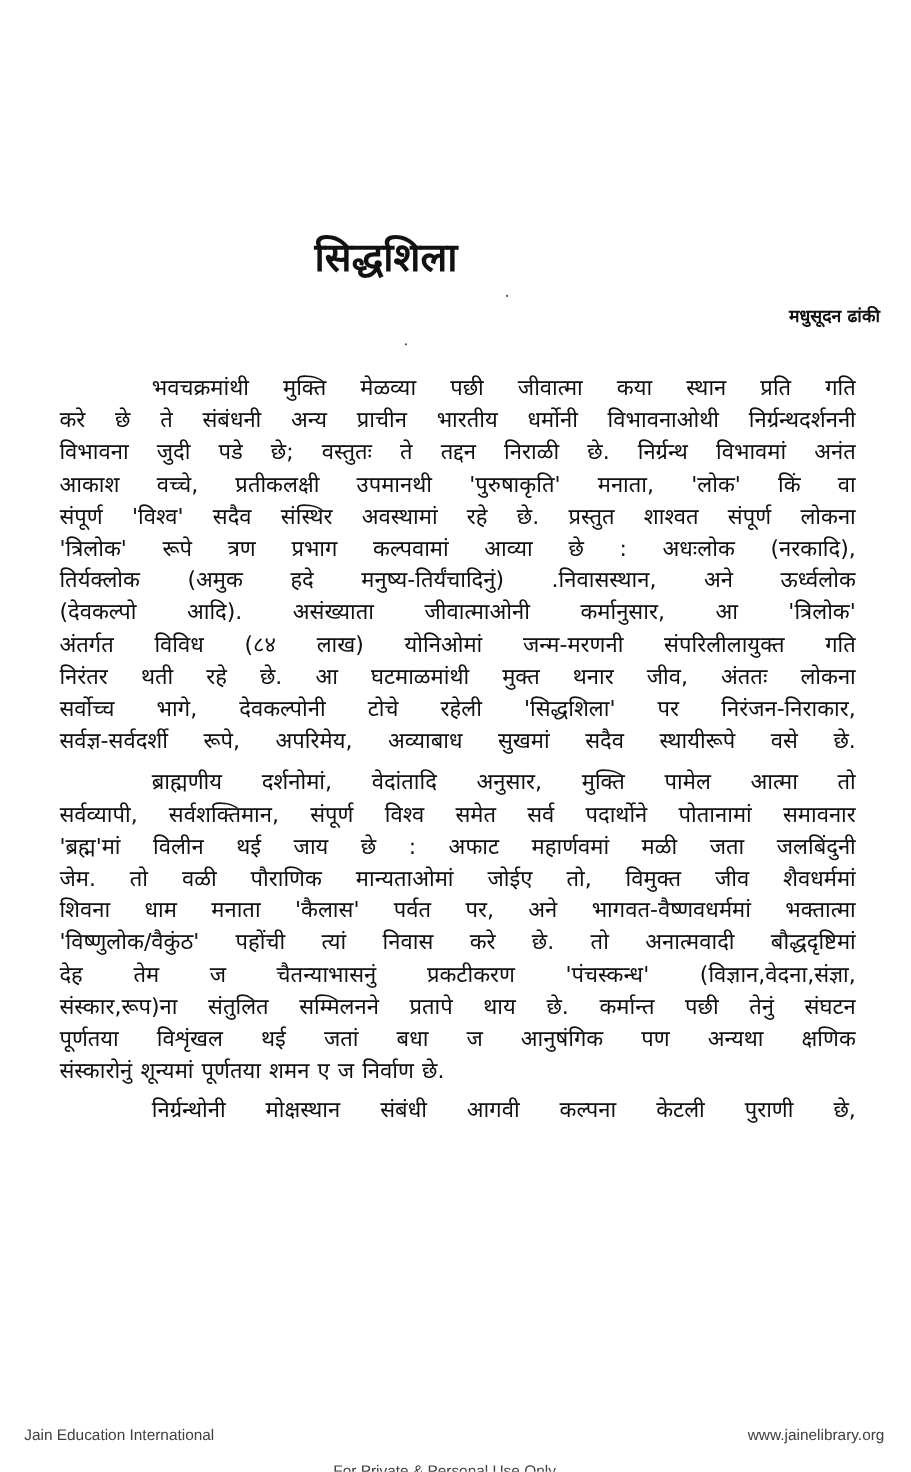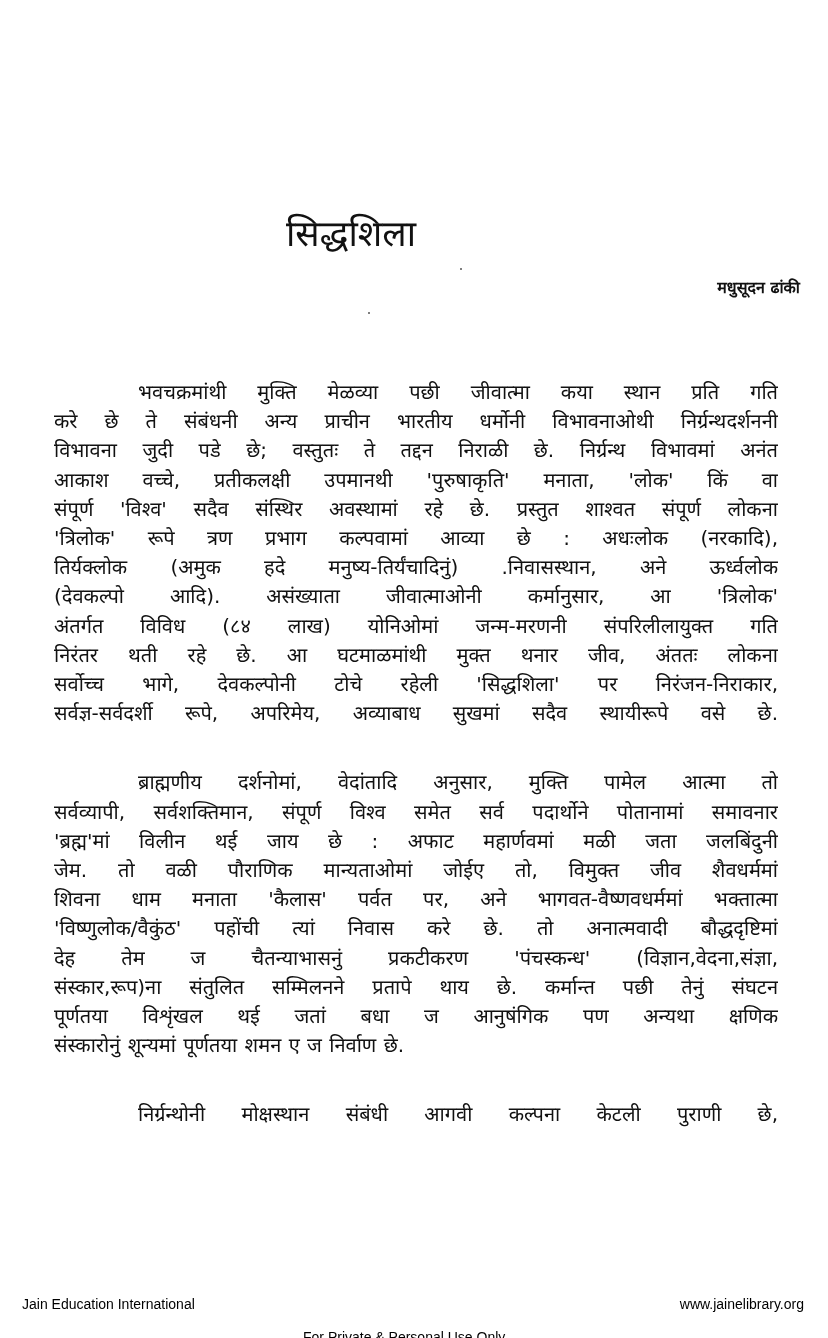--- a/index.html
+++ b/index.html
@@ -21,21 +21,21 @@
       width: 828px;
       height: 1338px;
     }
     .title {
       position: absolute;
       top: 208px;
       left: 0;
       width: 692px;
       text-align: center;
       font-size: 36px;
-      font-weight: normal;
+      font-weight: bold;
       letter-spacing: 0px;
       padding-left: 10px;
       box-sizing: border-box;
     }
     .author {
       position: absolute;
       top: 276px;
       right: 28px;
       font-size: 16px;
       font-weight: bold;
@@ -59,31 +59,30 @@
       text-align: justify;
       text-align-last: justify;
       white-space: nowrap;
       overflow: hidden;
     }
     .para .line.last {
       text-align-last: left;
     }
     .para .line.indent {
       padding-left: 84px;
-      margin-top: 40px;
     }
     .footer {
       position: absolute;
       top: 1296px;
       left: 0;
       width: 828px;
       height: 24px;
       font-family: "Liberation Sans", sans-serif;
       font-size: 14px;
-      color: #000000;
+      color: #404040;
     }
     .footer .f-left { position: absolute; left: 22px; top: 0; }
     .footer .f-center { position: absolute; left: 303px; top: 0; margin-top: 33px; }
     .footer .f-right { position: absolute; right: 24px; top: 0; }
     .speck {
       position: absolute;
       width: 2px; height: 2px;
       background: #555;
       border-radius: 1px;
     }

